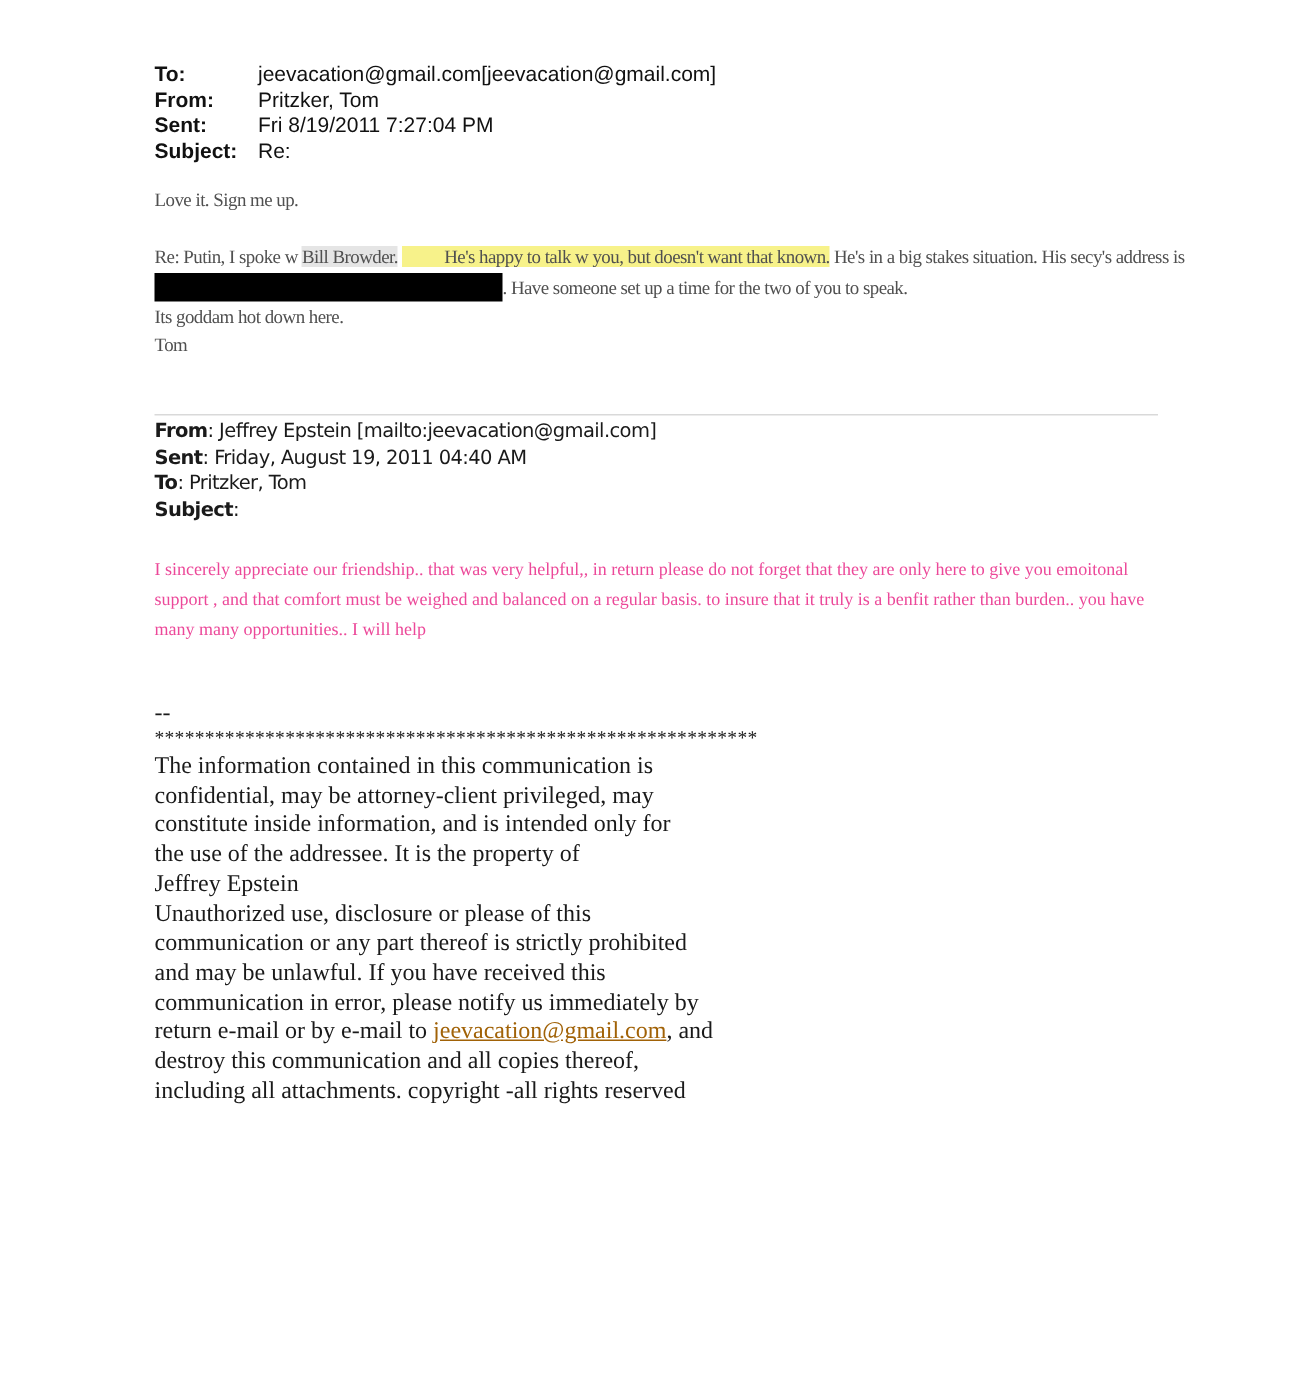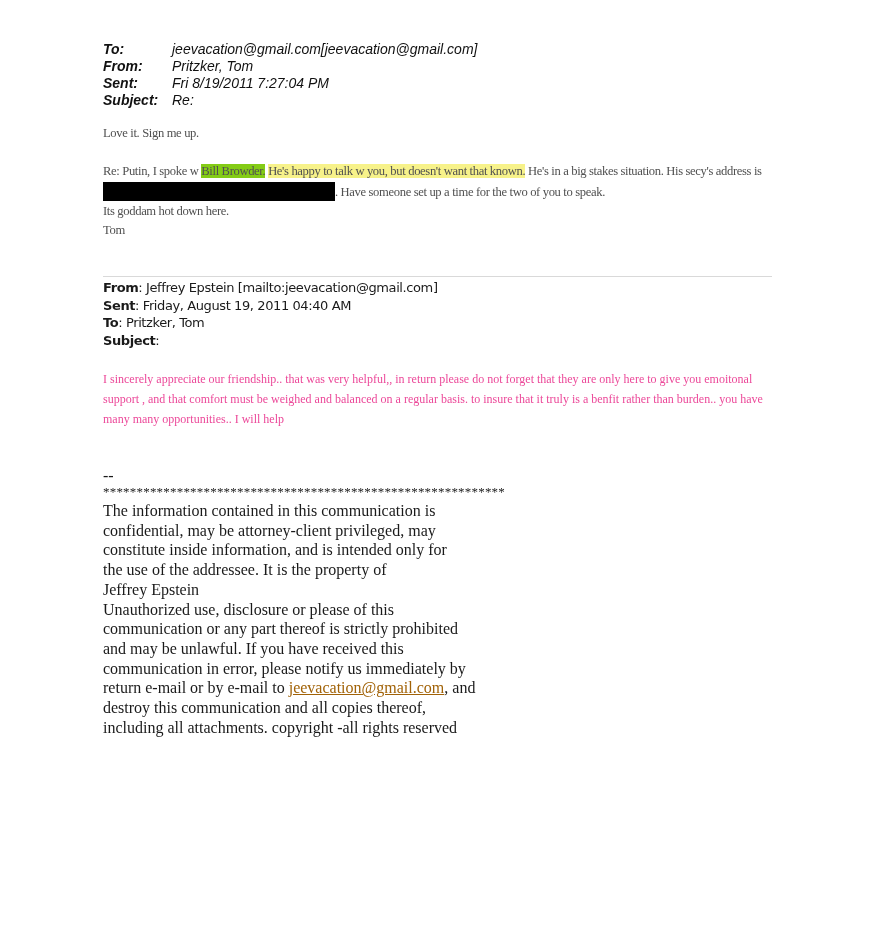--- a/index.html
+++ b/index.html
@@ -1,27 +1,27 @@
 <!DOCTYPE html>
 <html><head>
 <meta charset="utf-8">
 <style>
   html, body { margin: 0; padding: 0; background: #ffffff; }
   body { width: 874px; height: 932px; position: relative; overflow: hidden; color: #1a1a1a; }
 
-  .hdr1 { position: absolute; left: 103px; top: 41px; font-family: "Liberation Sans", sans-serif; font-size: 14px; line-height: 17px; color: #111; font-style: italic; }
+  .hdr1 { position: absolute; left: 103px; top: 41px; font-family: "Liberation Sans", sans-serif; font-size: 14px; line-height: 17px; color: #111; }
   .hdr1 .row { display: flex; }
   .hdr1 .lbl { width: 69px; font-weight: bold; }
   .hdr1 .val { }
 
   .reply { position: absolute; left: 103px; top: 124px; font-family: "DejaVu Sans", sans-serif; font-size: 12.6px; line-height: 19.3px; color: #505050; letter-spacing: -0.35px; }
   .reply p { margin: 0; font-family: Liberation Serif, serif; }
   .reply .gap { height: 19px; }
-  .hl-red { background: #84cc16; }
-  .hl-yel { background: #f7f28a; }
+  .hl-red { background: #e5e5e5; }
+  .hl-yel { background: #f7f28a; padding-left: 28px; }
   .redact { display: inline-block; width: 232px; height: 19px; background: #000; vertical-align: -5px; }
 
   .divider { position: absolute; left: 103px; top: 276px; width: 669px; height: 1px; background: #d9d9d9; }
 
   .hdr2 { position: absolute; left: 103px; top: 279px; font-family: "DejaVu Sans", sans-serif; font-size: 13px; line-height: 17.5px; color: #1a1a1a; letter-spacing: -0.4px; }
   .hdr2 .lbl { font-weight: bold; }
 
   .body2 { position: absolute; left: 103px; top: 369px; width: 680px; font-family: Liberation Serif, serif; font-size: 12px; line-height: 20px; color: #ec4899; }
   .body2 p { margin: 0; }
 

